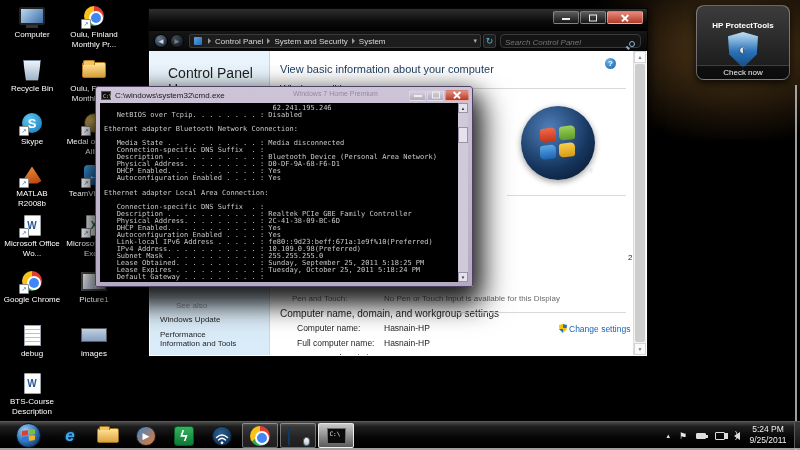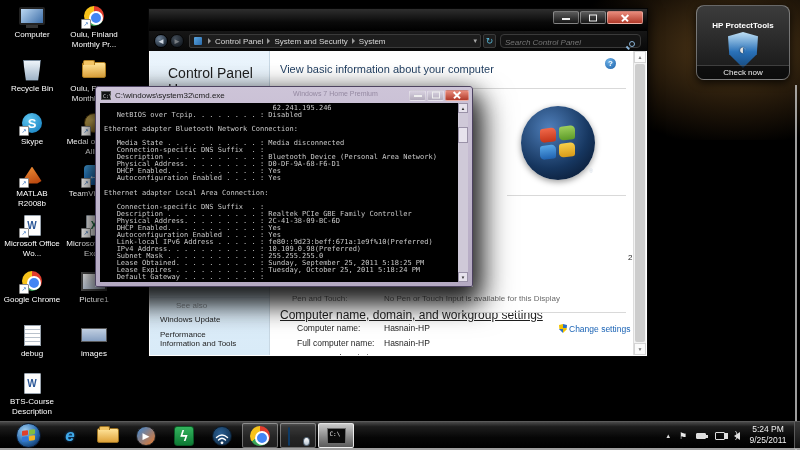--- a/index.html
+++ b/index.html
@@ -109,21 +109,21 @@
   .sb .it{font-size:14px;color:#1f1f1f;padding:4px 0 4px 18px;position:relative;}
   .sb .it.first{padding-top:14px;}
   .dmico{position:absolute;left:6px;top:4px;width:8px;height:8px;border-radius:1px;
      background:conic-gradient(#2d6fc4 0 25%,#f3c300 0 50%,#2d6fc4 0 75%,#f3c300 0);}
   .sb .grp{position:absolute;left:0;right:0;bottom:4px;}
   .sb .hd{font-size:8px;color:#444;padding:3px 0 3px 26px;border-top:1px solid #c4d6e4;opacity:.55;}
   .sb .li{font-size:8px;color:#1f1f1f;padding:2.5px 6px 2.5px 10px;line-height:9.5px;}
 
   #cp .main{position:absolute;left:121px;top:0;right:14px;bottom:0;}
   .h1{position:absolute;left:9px;top:12px;font-size:11px;color:#1e3c5f;}
-  .sect{position:absolute;font-size:12px;color:#1f1f1f;white-space:nowrap;text-decoration:underline;}
+  .sect{position:absolute;font-size:10px;color:#1f1f1f;white-space:nowrap;}
   .rule{position:absolute;height:1px;background:#d9d9d9;}
   .winlogo{position:absolute;left:250px;top:55px;width:74px;height:74px;border-radius:50%;
      background:radial-gradient(circle at 38% 30%,#4f7fba,#16365f 58%,#0a1a33 88%);
      box-shadow:0 2px 6px rgba(0,0,0,.4);}
   .flag{position:absolute;left:19px;top:21px;width:36px;height:32px;transform:skewY(-7deg);
      display:grid;grid-template-columns:16px 16px;grid-template-rows:14px 14px;gap:3px;}
   .flag i{border-radius:2px 5px 2px 5px;display:block;}
   .flag .p1{background:linear-gradient(#f0684a,#c33418);} .flag .p2{background:linear-gradient(#9ed05c,#5d9b28);}
   .flag .p3{background:linear-gradient(#58a8e8,#1f62b0);} .flag .p4{background:linear-gradient(#f8d04a,#d89a18);}
   .reg{position:absolute;right:2px;bottom:6px;color:#cfd8e4;font-size:5px;}

